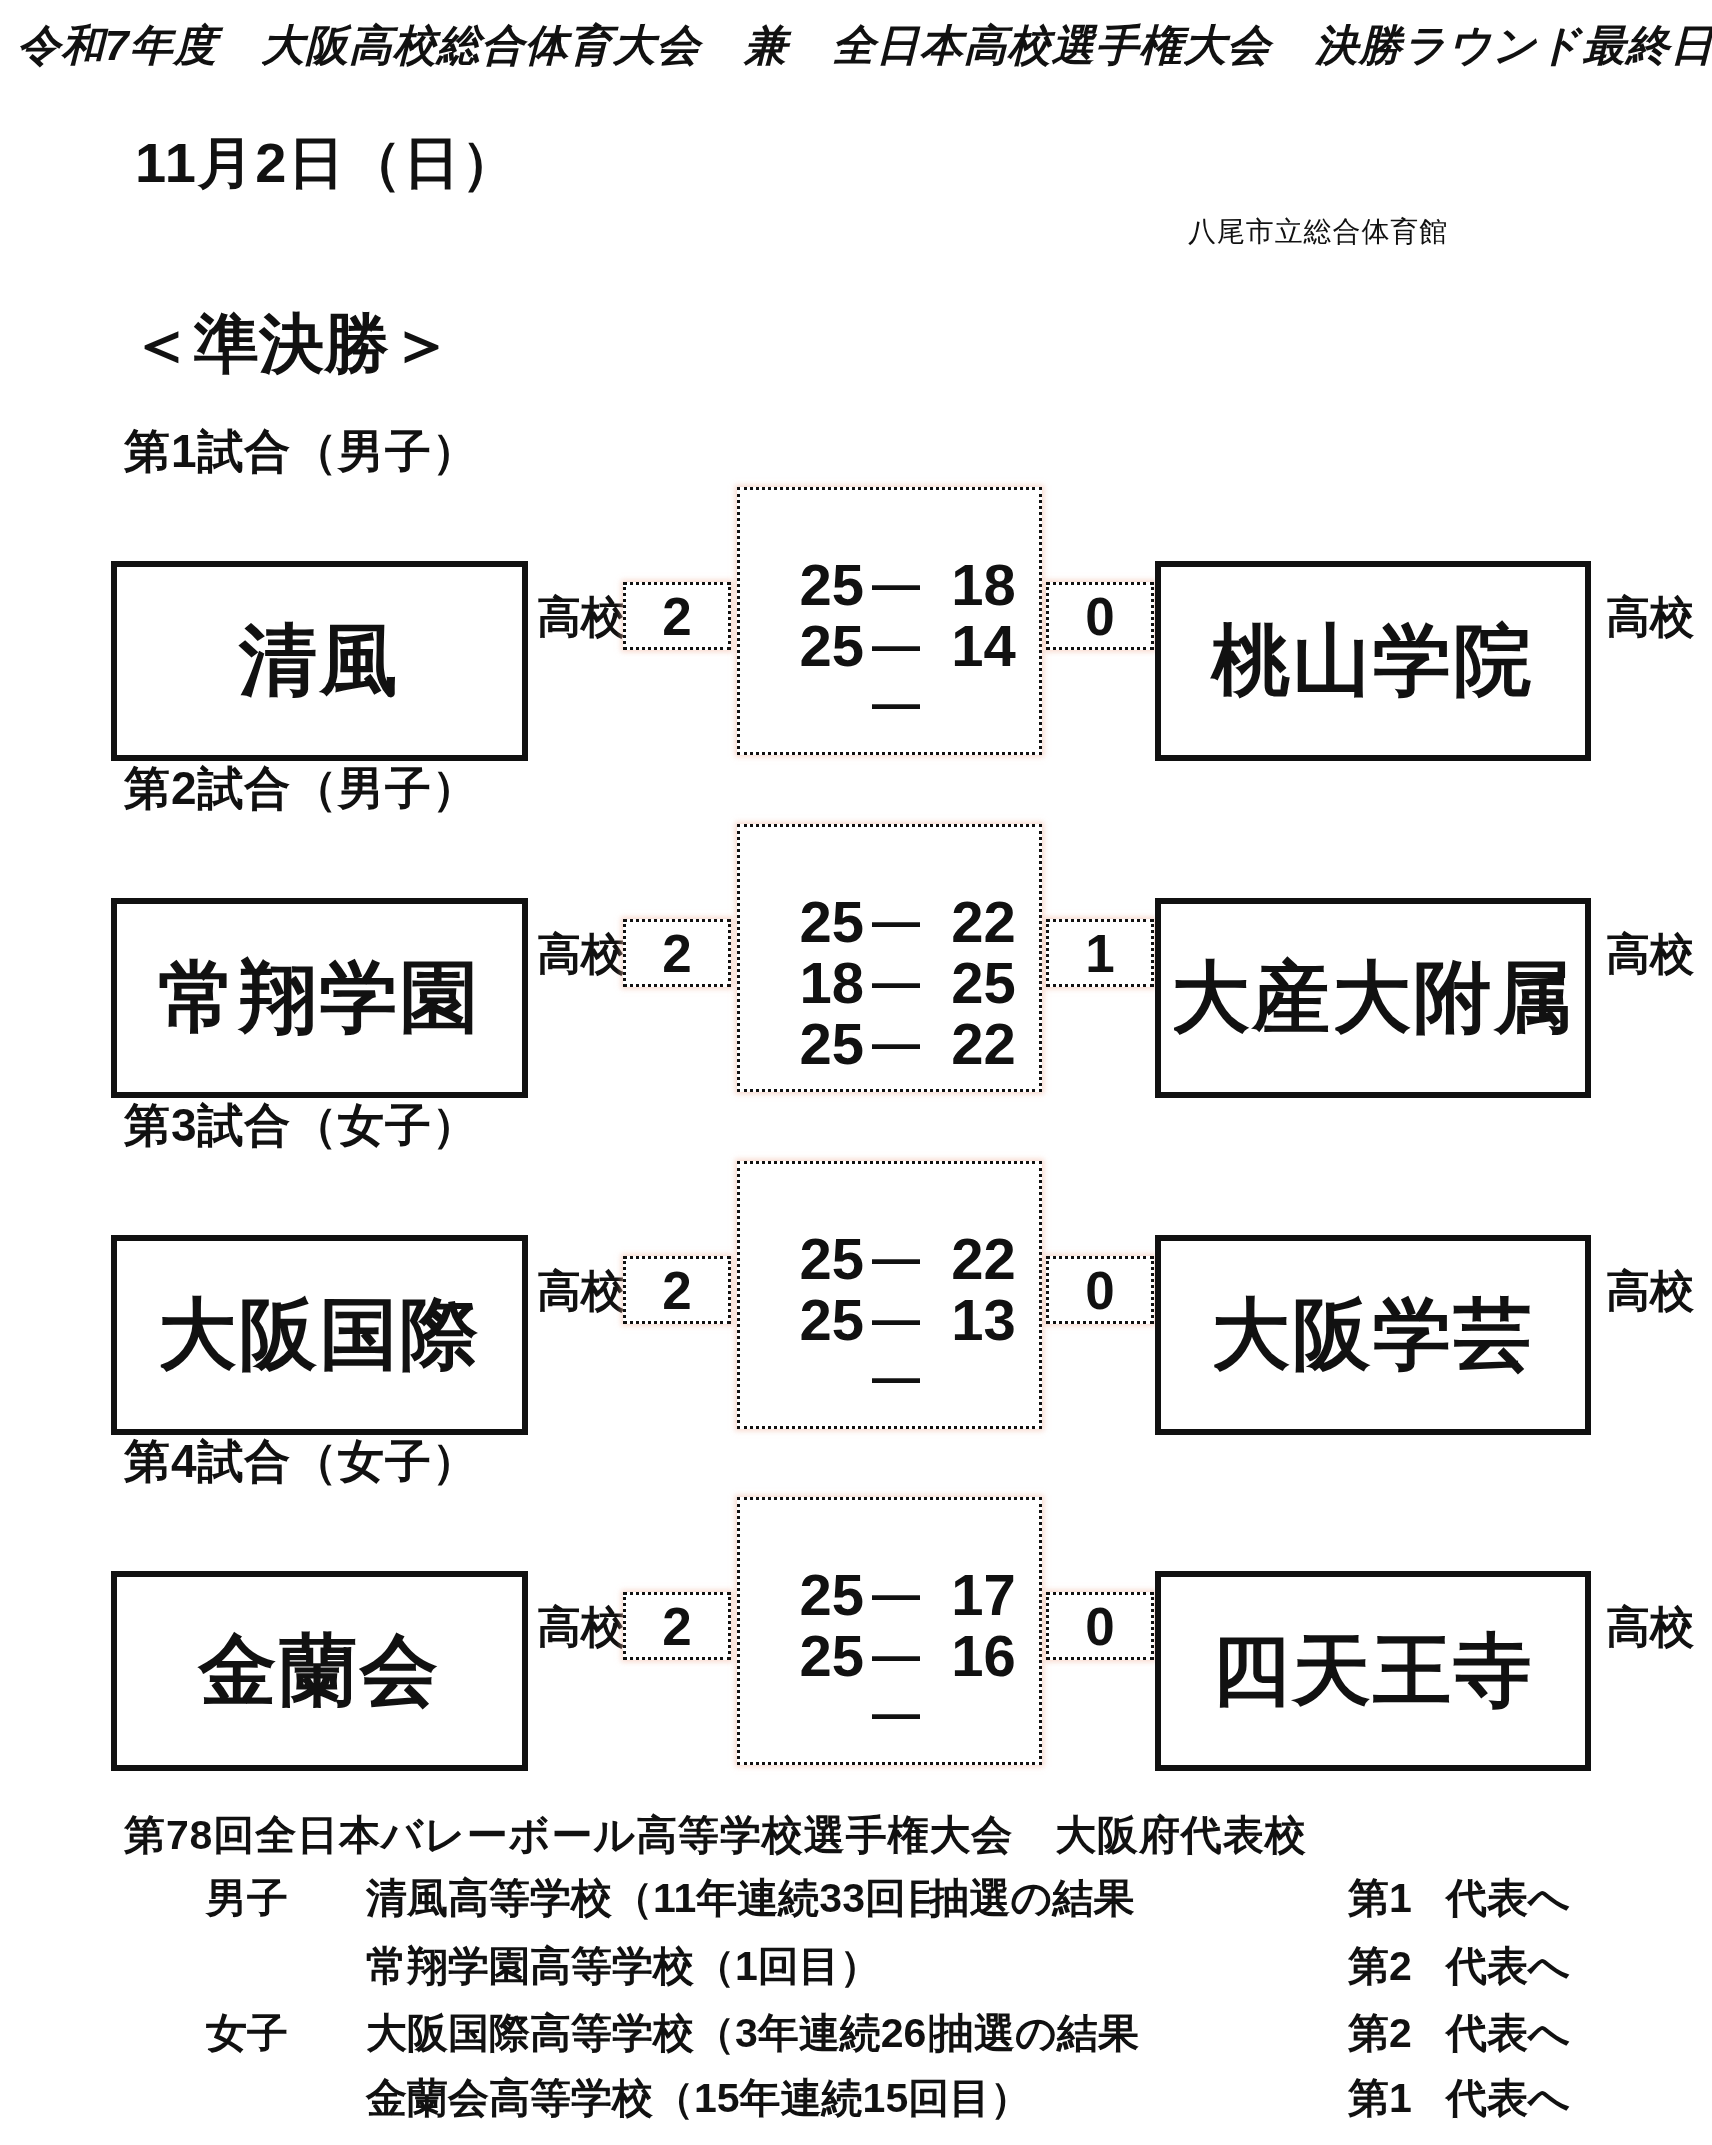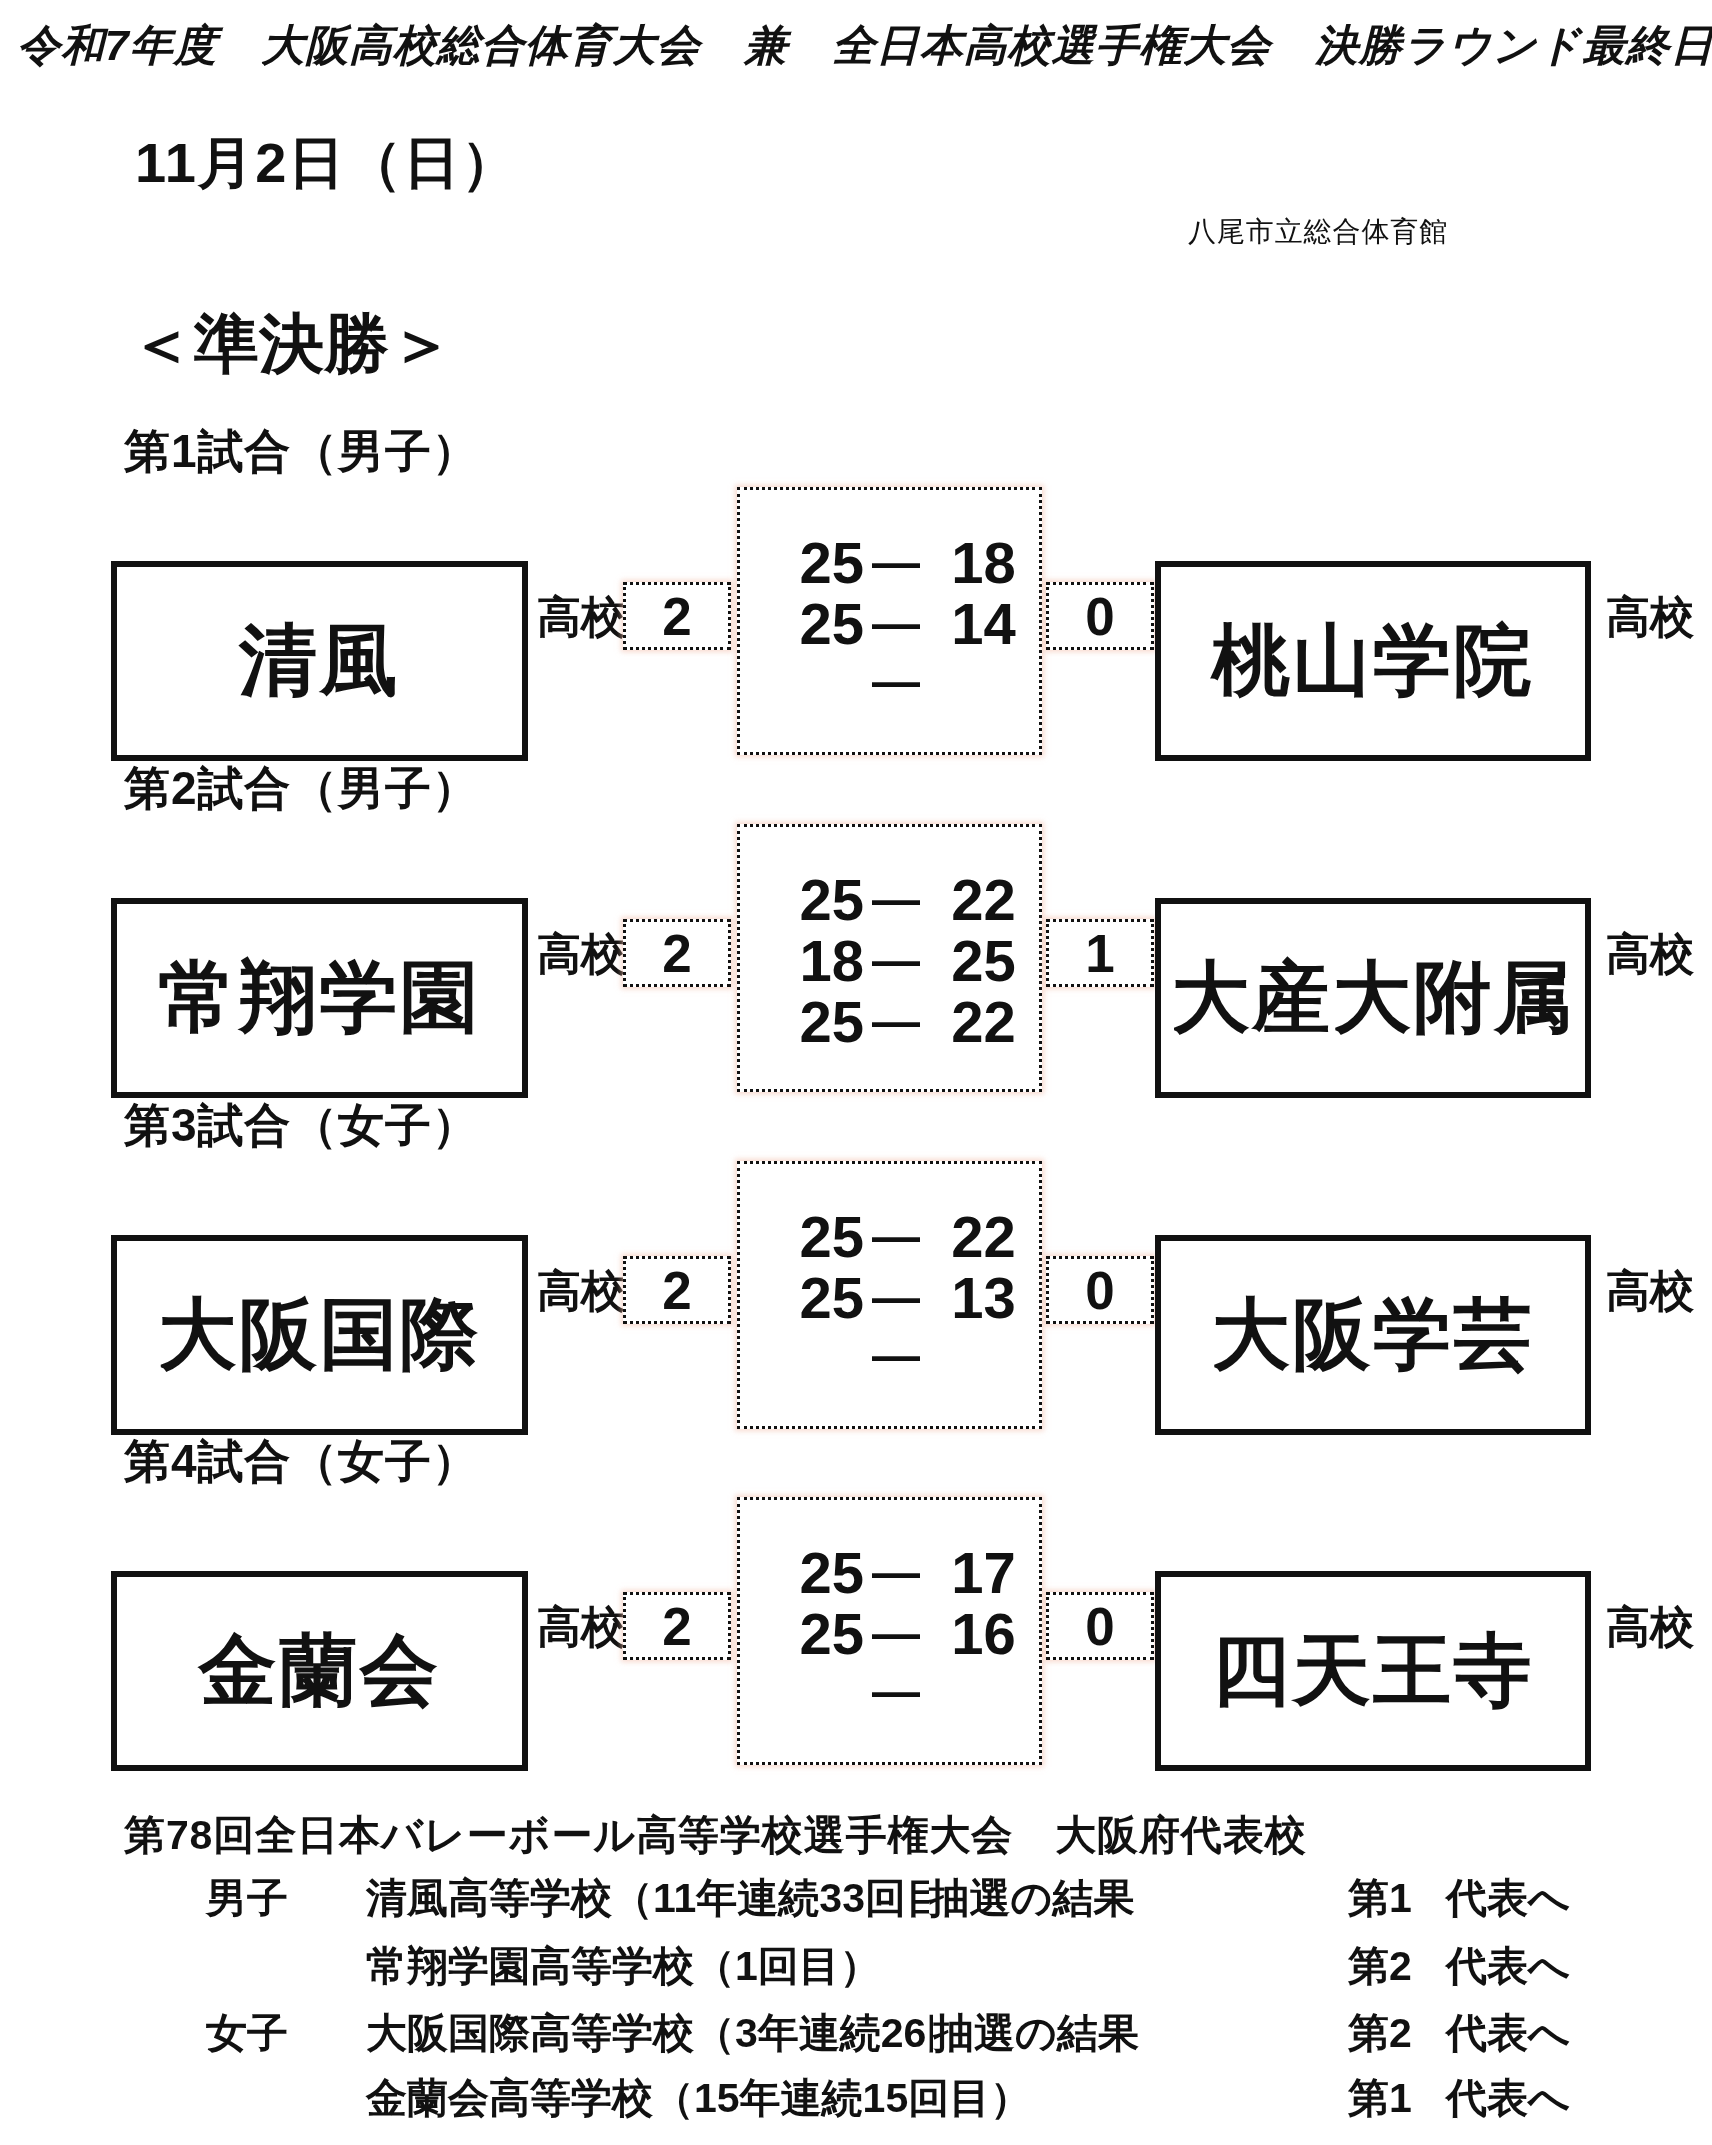--- a/index.html
+++ b/index.html
@@ -54,21 +54,21 @@
     display:flex; align-items:center; justify-content:center;
   }
   .score-left  { left:623px; }
   .score-right { left:1046px; }
   .score-val { font-size:53px; font-weight:700; }
 
   .panel {
     position:absolute; left:737px; top:66px; width:305px; height:268px;
     box-sizing:border-box; border:3.4px dotted #111;
     box-shadow:0 0 5.1px 1.7px rgba(243,188,168,0.55);
-    padding-top:39px; background:#fff;
+    padding-top:61px; background:#fff;
   }
   .set-row {
     display:grid; grid-template-columns:124px 64px 111px;
     height:61px; align-items:center;
   }
   .set-l { text-align:right;  font-size:58px; font-weight:600; }
   .set-r { text-align:center; font-size:58px; font-weight:600; }
   .set-dash { text-align:center; font-size:48px; font-weight:700; }
 
   

